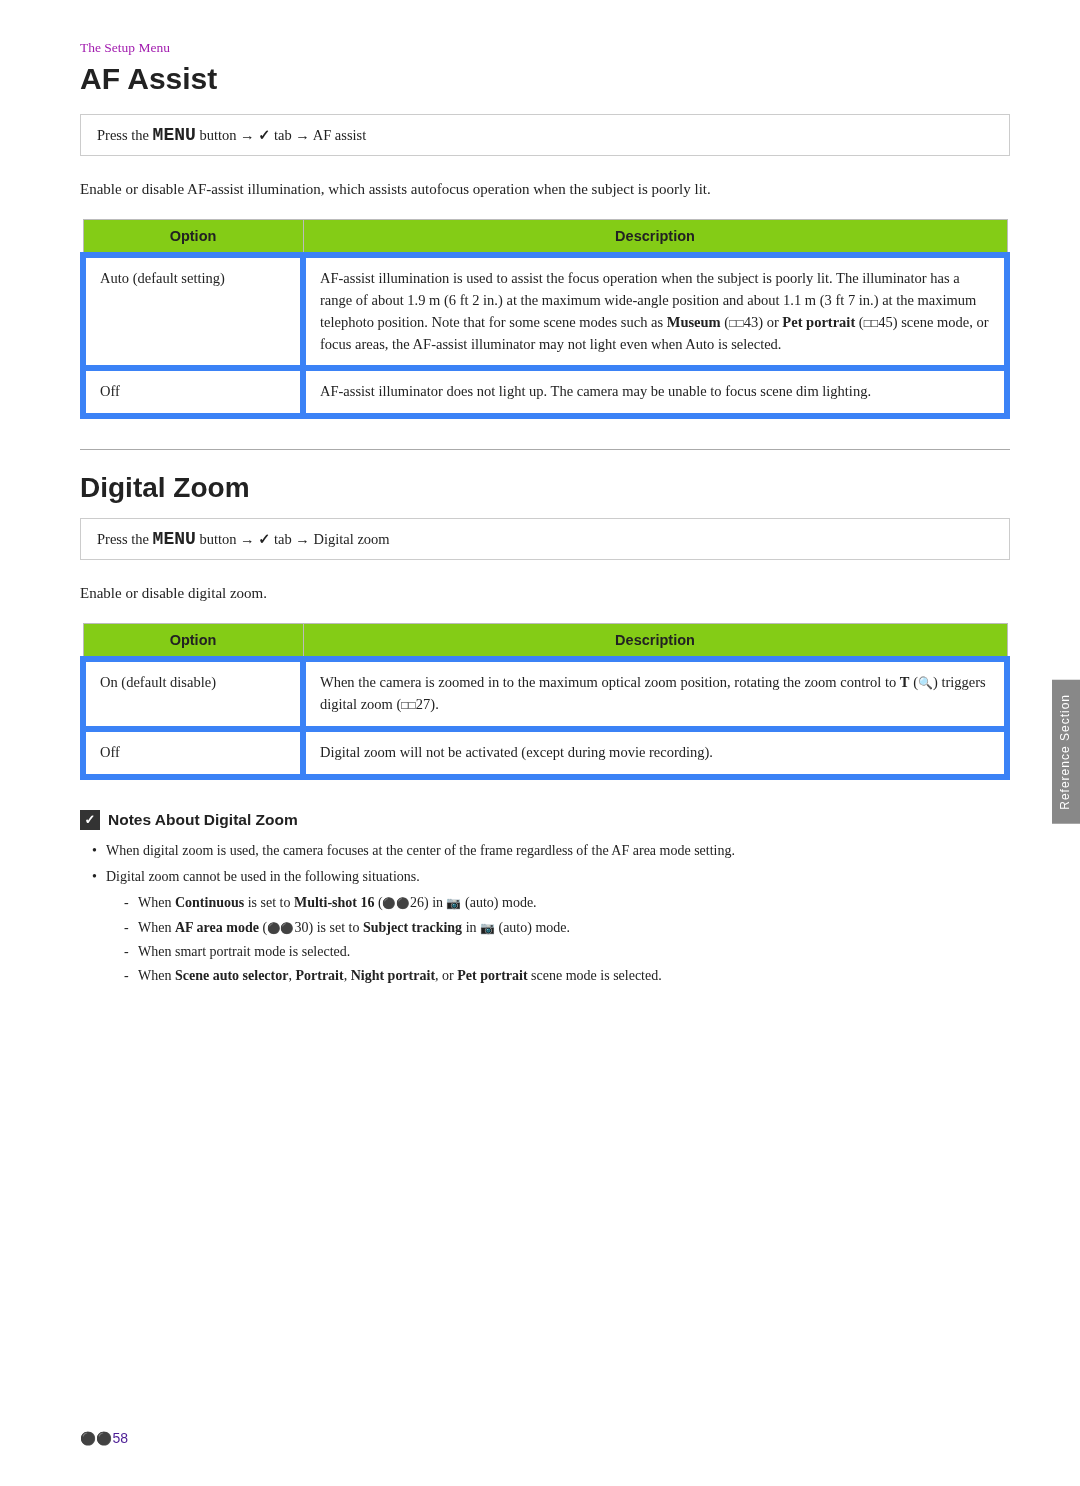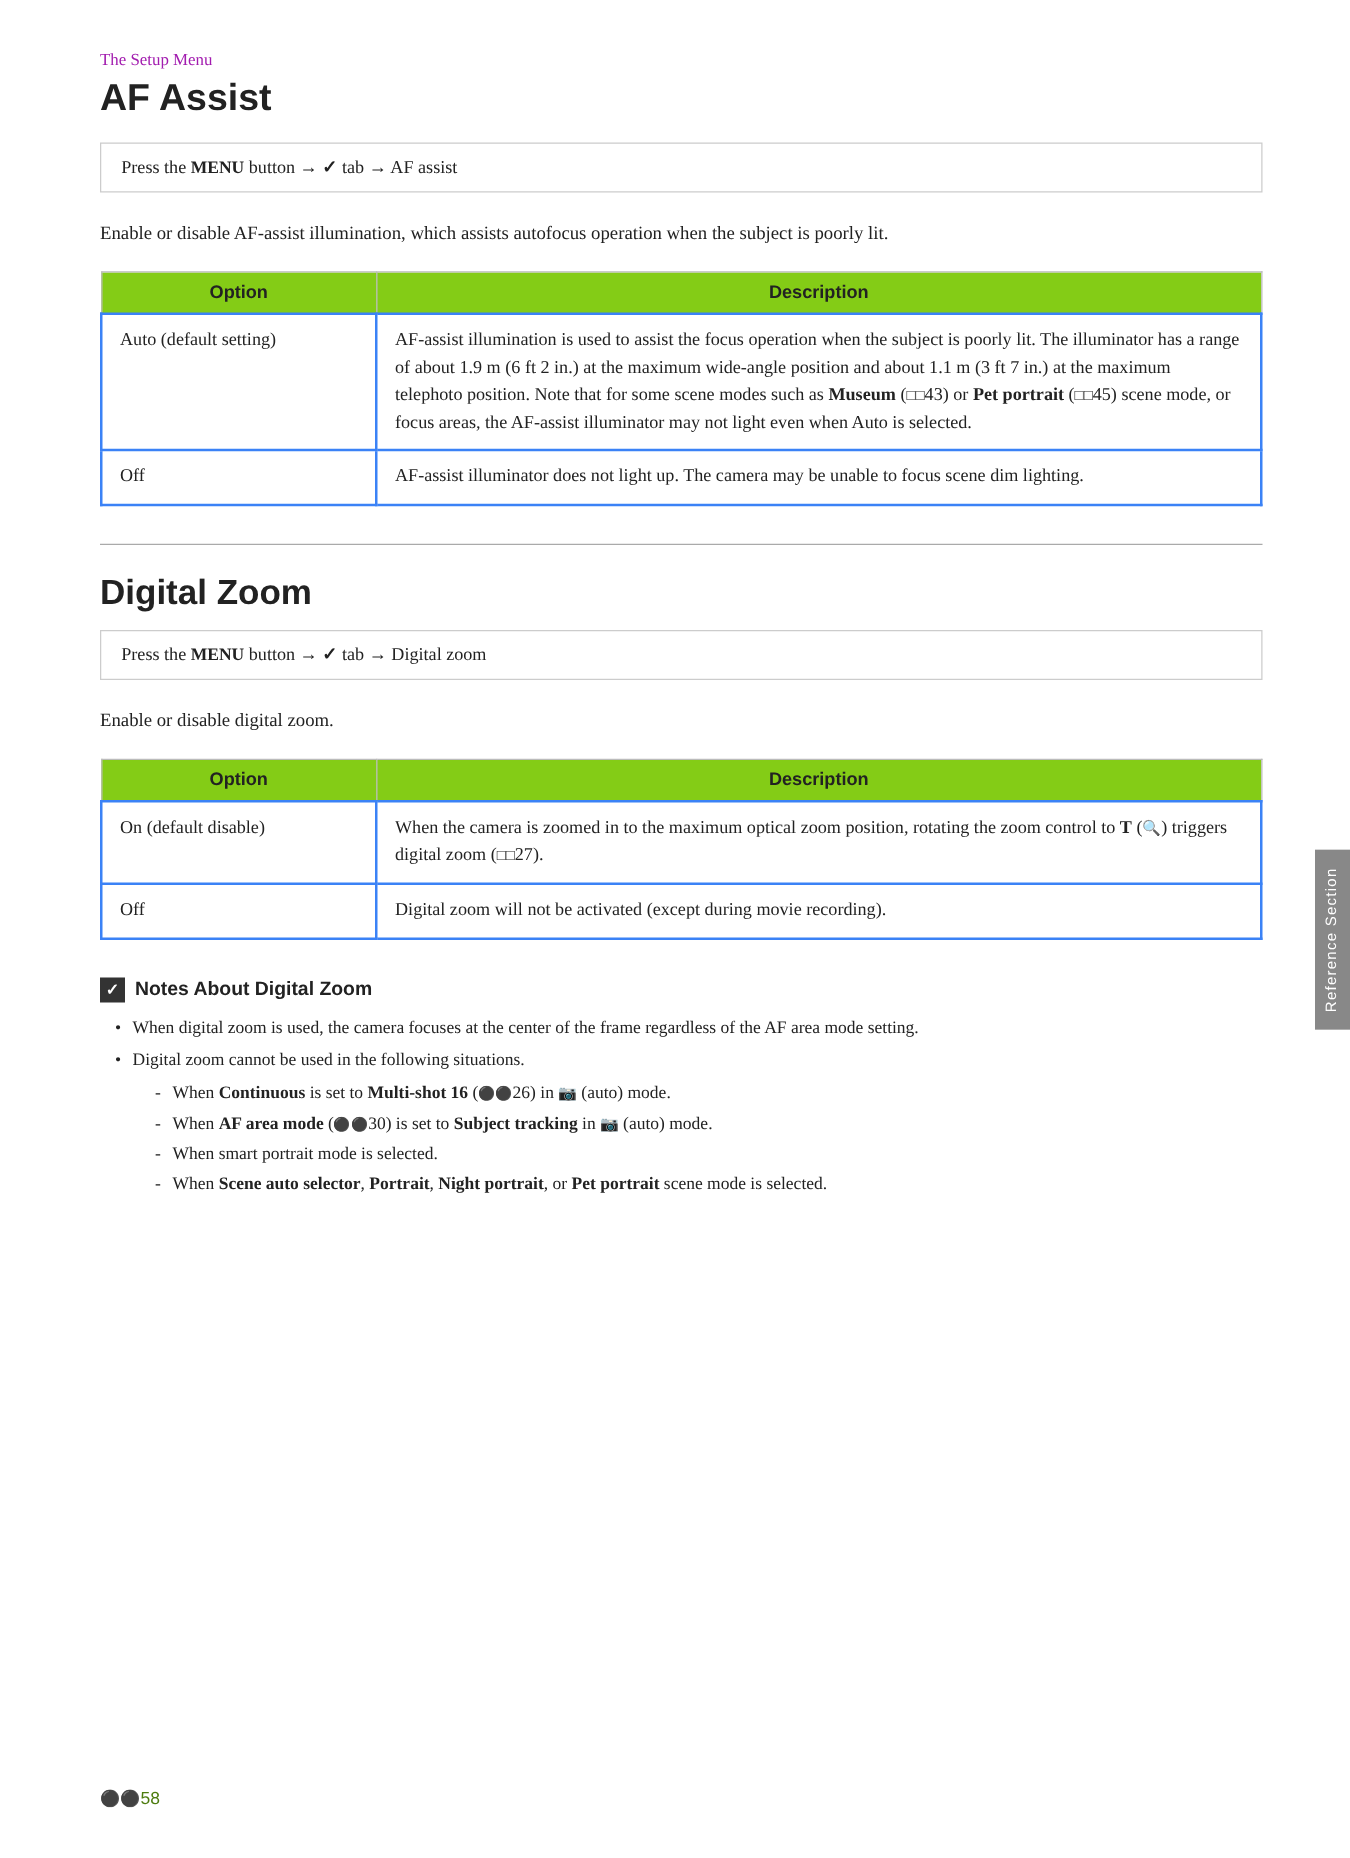--- a/index.html
+++ b/index.html
@@ -33,23 +33,23 @@
       margin-top: 4px;
     }
     .nav-box {
       border: 1px solid #ccc;
       padding: 10px 16px;
       margin-bottom: 22px;
       font-size: 14.5px;
       background: #fff;
     }
     .nav-box .menu-word {
-      font-family: Liberation Serif, serif;
-      font-weight: bold;
-      font-size: 14px;
+      font-family: Liberation Mono, monospace;
+      font-weight: bold;
+      font-size: 18px;
     }
     .intro-text {
       font-size: 15px;
       line-height: 1.55;
       margin-bottom: 18px;
     }
     table {
       width: 100%;
       border-collapse: collapse;
       margin-bottom: 30px;
@@ -62,21 +62,21 @@
     table th {
       padding: 8px 14px;
       font-weight: bold;
       font-family: Arial, sans-serif;
       font-size: 14.5px;
       border: 1px solid #bbb;
       text-align: center;
     }
     table td {
       padding: 10px 14px;
-      border: 2px solid #3b82f6;
+      border: 6px solid #3b82f6;
       vertical-align: top;
       line-height: 1.5;
     }
     table td.option-col {
       width: 220px;
       font-size: 14.5px;
     }
     table td.desc-col {
       font-size: 14.5px;
     }
@@ -139,21 +139,21 @@
       content: "-";
       position: absolute;
       left: 0;
     }
     .page-footer {
       position: absolute;
       bottom: 40px;
       left: 80px;
       font-size: 14px;
       font-family: Arial, sans-serif;
-      color: #4d7c0f;
+      color: #4c1d95;
     }
     .side-tab {
       position: absolute;
       right: 0;
       top: 680px;
       width: 28px;
       background: #888;
       color: #fff;
       font-size: 12px;
       font-family: Arial, sans-serif;

